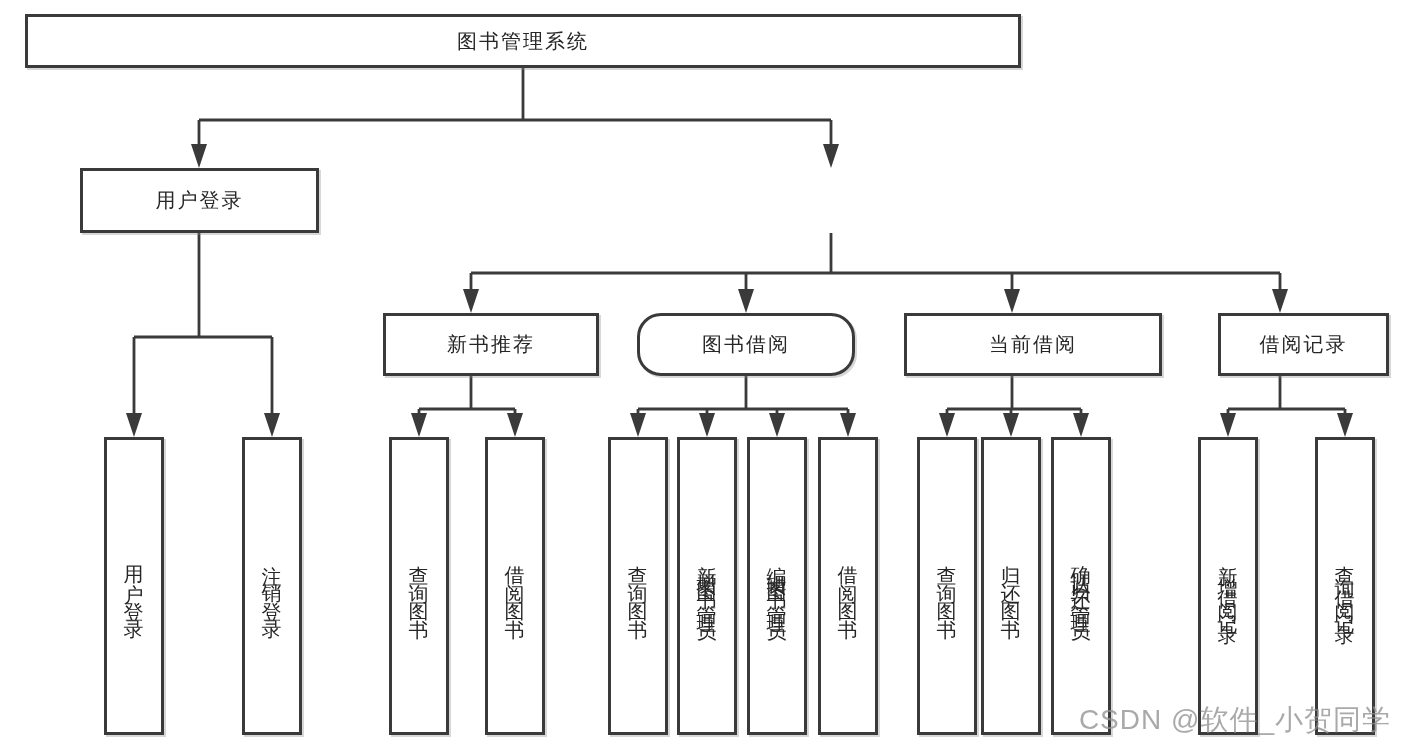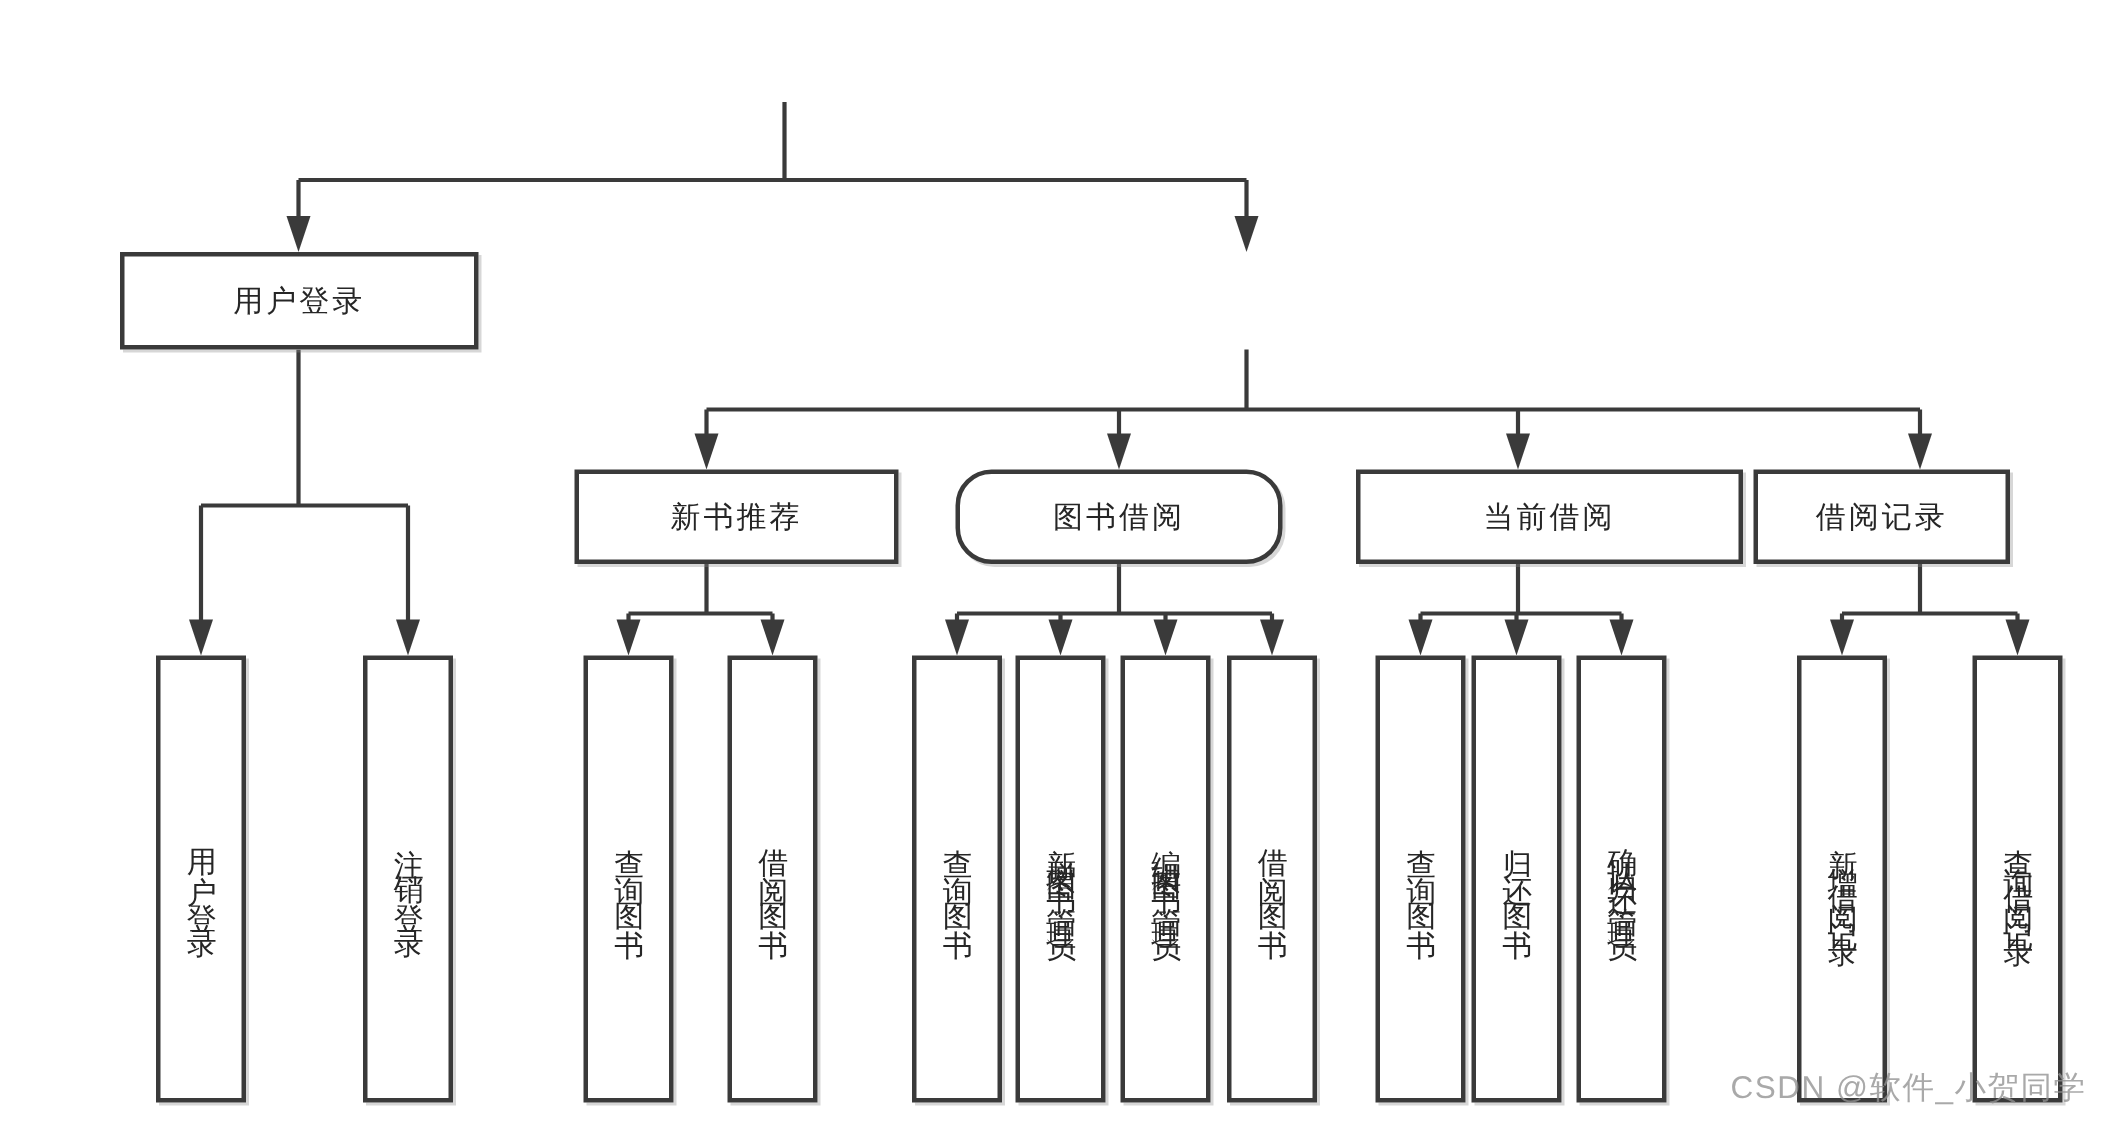--- a/index.html
+++ b/index.html
@@ -52,21 +52,21 @@
     letter-spacing:8px;
     white-space:nowrap;
   }
   .leaf.ls-lg .vlabel{letter-spacing:18px;}
   .leaf.ls-md .vlabel{letter-spacing:12px;}
   .watermark{
     position:absolute;
     right:14px;
     bottom:8px;
     z-index:3;
-    font-size:21px;
+    font-size:28px;
     color:rgba(145,145,145,0.78);
     letter-spacing:1px;
     white-space:nowrap;
     margin-top:45px;
   }
 </style>
 </head>
 <body>
 
 <div class="stage">
@@ -97,35 +97,38 @@
       <polygon points="769,413 785,413 777,437"></polygon>
       <polygon points="840,413 856,413 848,437"></polygon>
       <polygon points="939,413 955,413 947,437"></polygon>
       <polygon points="1003,413 1019,413 1011,437"></polygon>
       <polygon points="1073,413 1089,413 1081,437"></polygon>
       <polygon points="1220,413 1236,413 1228,437"></polygon>
       <polygon points="1337,413 1353,413 1345,437"></polygon>
     </g>
   </svg>
 
+  <div class="node root-box">
+    <span class="label">图书管理系统</span>
+  </div>
 
   <div class="node l1-box" style="left:80px;width:239px;">
     <span class="label">用户登录</span>
   </div>
 
   <div class="node l2-box" style="left:363px;width:216px;margin-left:20px;">
     <span class="label">新书推荐</span>
   </div>
   <div class="node l2-box" style="left:637px;width:218px;border-radius:24px;">
     <span class="label">图书借阅</span>
   </div>
   <div class="node l2-box" style="left:904px;width:258px;">
     <span class="label">当前借阅</span>
   </div>
-  <div class="node l2-box" style="left:1169px;width:171px;">
+  <div class="node l2-box" style="left:1218px;width:171px;">
     <span class="label">借阅记录</span>
   </div>
 
   <div class="node leaf ls-lg" style="left:104px;">
     <span class="vlabel">用户登录</span>
   </div>
   <div class="node leaf ls-lg" style="left:242px;">
     <span class="vlabel">注销登录</span>
   </div>
 

